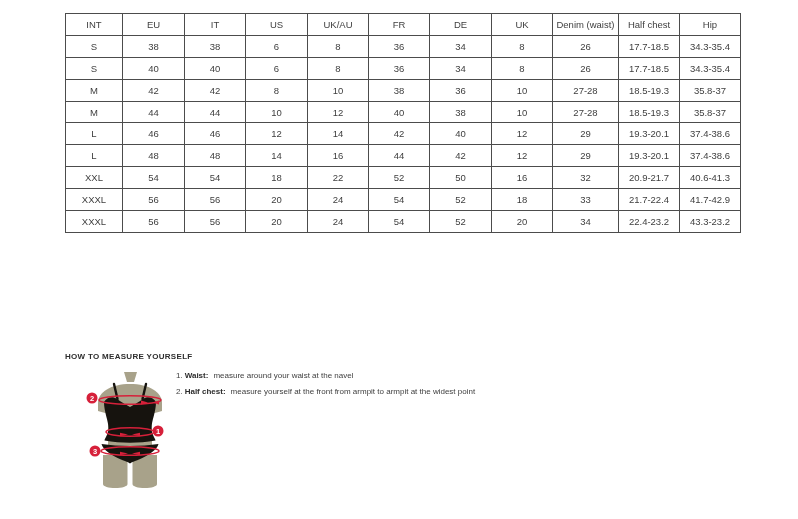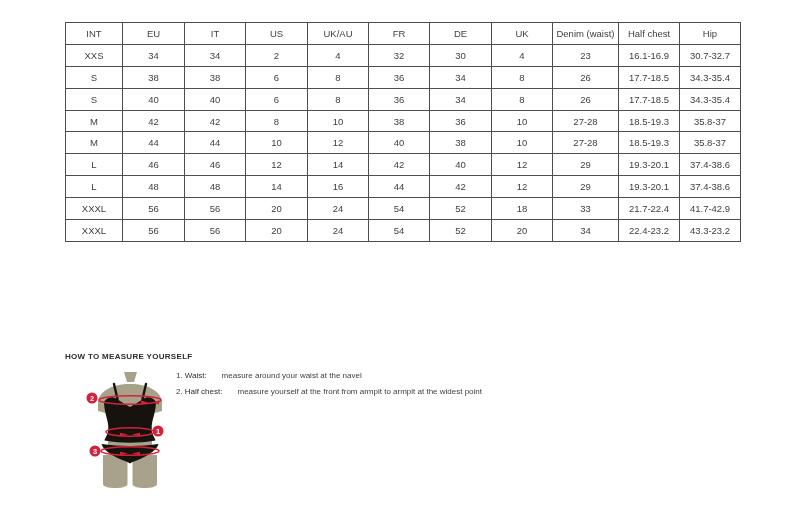--- a/index.html
+++ b/index.html
@@ -6,21 +6,21 @@
   body{
     width:798px;height:519px;background:#ffffff;
     font-family:"Liberation Sans",sans-serif;
     position:relative;overflow:hidden;
     -webkit-font-smoothing:antialiased;
   }
   .page{position:absolute;inset:0;}
 
   
   .size-chart{
-    position:absolute;left:65px;top:22px;
+    position:absolute;left:65px;top:13px;
     border-collapse:collapse;table-layout:fixed;
     background:#ffffff;
   }
   .size-chart th,.size-chart td{
     border:1px solid #4c4c4c;
     height:20.9px;
     padding:0 1px;
     text-align:center;vertical-align:middle;
     font-size:9.5px;font-weight:400;color:#3e3e3e;
     white-space:nowrap;overflow:hidden;
@@ -39,22 +39,22 @@
   .badge-num{
     fill:#ffffff;font-weight:bold;font-size:7.5px;
     font-family:"Liberation Sans",sans-serif;
   }
   .instructions{
     position:absolute;left:176px;top:368px;
     font-size:8px;line-height:16.4px;color:#3e3e3e;
   }
   .instruction{white-space:nowrap;}
   .i-num{margin-right:2px;}
-  .i-label{font-weight:normal;color:#2d2d2d;text-align:right;}
-  .i-text{margin-left:15px;}
+  .i-label{font-weight:bold;color:#2d2d2d;text-align:right;}
+  .i-text{margin-left:5px;}
 </style>
 </head>
 <body>
 
 <div class="page">
 
   <table class="size-chart">
     <colgroup>
       <col style="width:57px">
         <col style="width:62px">
@@ -78,33 +78,20 @@
           <th>FR</th>
           <th>DE</th>
           <th>UK</th>
           <th>Denim (waist)</th>
           <th>Half chest</th>
           <th>Hip</th>
         </tr>
     </thead>
     <tbody>
         <tr>
-          <td>XXS</td>
-          <td>34</td>
-          <td>34</td>
-          <td>2</td>
-          <td>4</td>
-          <td>32</td>
-          <td>30</td>
-          <td>4</td>
-          <td>23</td>
-          <td>16.1-16.9</td>
-          <td>30.7-32.7</td>
-        </tr>
-        <tr>
           <td>S</td>
           <td>38</td>
           <td>38</td>
           <td>6</td>
           <td>8</td>
           <td>36</td>
           <td>34</td>
           <td>8</td>
           <td>26</td>
           <td>17.7-18.5</td>
@@ -167,20 +154,33 @@
           <td>48</td>
           <td>48</td>
           <td>14</td>
           <td>16</td>
           <td>44</td>
           <td>42</td>
           <td>12</td>
           <td>29</td>
           <td>19.3-20.1</td>
           <td>37.4-38.6</td>
+        </tr>
+        <tr>
+          <td>XXL</td>
+          <td>54</td>
+          <td>54</td>
+          <td>18</td>
+          <td>22</td>
+          <td>52</td>
+          <td>50</td>
+          <td>16</td>
+          <td>32</td>
+          <td>20.9-21.7</td>
+          <td>40.6-41.3</td>
         </tr>
         <tr>
           <td>XXXL</td>
           <td>56</td>
           <td>56</td>
           <td>20</td>
           <td>24</td>
           <td>54</td>
           <td>52</td>
           <td>18</td>

